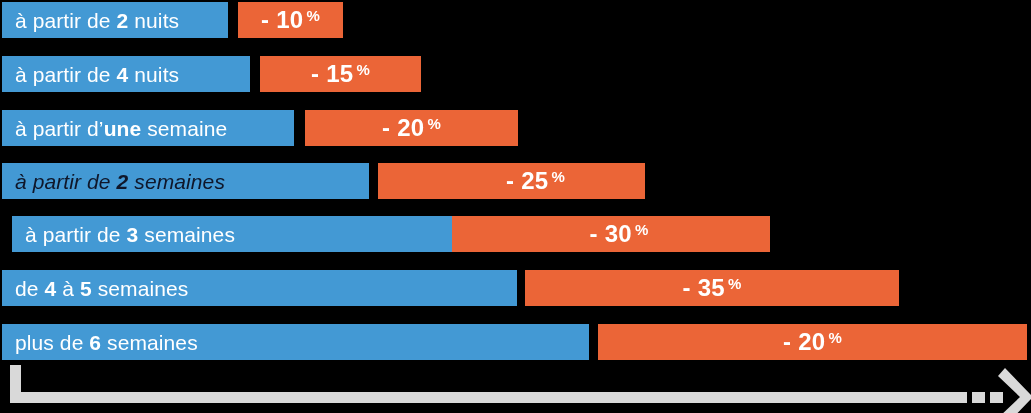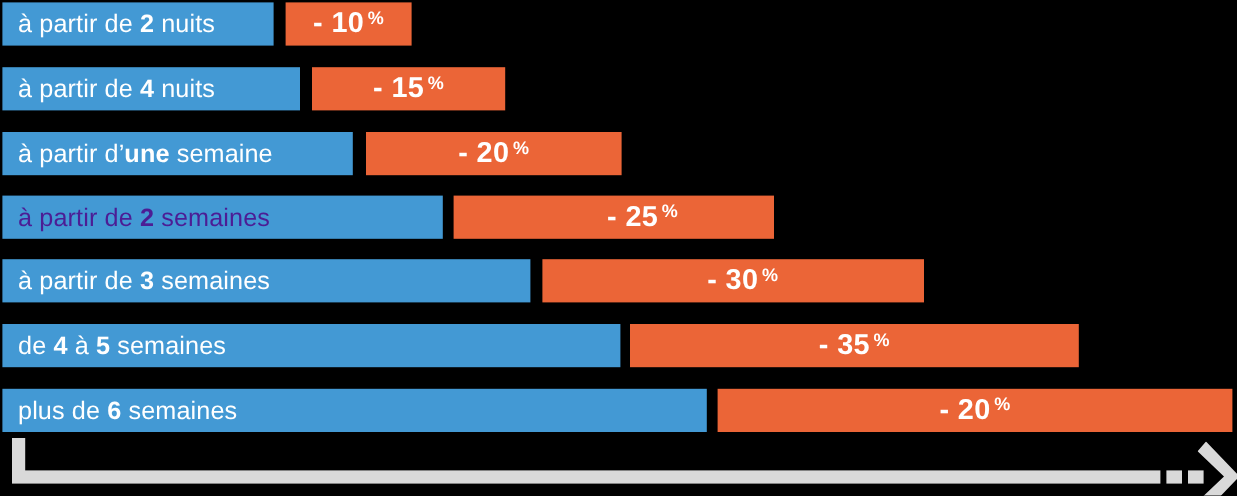--- a/index.html
+++ b/index.html
@@ -165,33 +165,33 @@
     </div>
     <div class="bar bar-discount" style="left: 305px; width: 213px; background: rgb(235, 101, 55);">
       <span class="discount-label" style="color: rgb(255, 255, 255);">
         <span>- 20</span><span class="pct">%</span>
       </span>
     </div>
   </div>
 
   <div class="row" style="top:163px;">
     <div class="bar bar-duration" style="left: 2px; width: 367px; background: rgb(67, 153, 212);">
-      <span class="duration-label" style="color: #4c1d95;">
+      <span class="duration-label" style="color: #0f172a; font-style: italic;">
         <span>à partir de </span><b>2</b><span> semaines</span>
       </span>
     </div>
     <div class="bar bar-discount" style="left: 378px; width: 267px; background: rgb(235, 101, 55); padding-left: 48px;">
       <span class="discount-label" style="color: rgb(255, 255, 255);">
         <span>- 25</span><span class="pct">%</span>
       </span>
     </div>
   </div>
 
   <div class="row" style="top:216px;">
-    <div class="bar bar-duration" style="left: 2px; width: 440px; background: rgb(67, 153, 212);">
+    <div class="bar bar-duration" style="left: 12px; width: 440px; background: rgb(67, 153, 212);">
       <span class="duration-label" style="color: rgb(255, 255, 255);">
         <span>à partir de </span><b>3</b><span> semaines</span>
       </span>
     </div>
     <div class="bar bar-discount" style="left: 452px; width: 318px; background: rgb(235, 101, 55); padding-left: 16px;">
       <span class="discount-label" style="color: rgb(255, 255, 255);">
         <span>- 30</span><span class="pct">%</span>
       </span>
     </div>
   </div>

